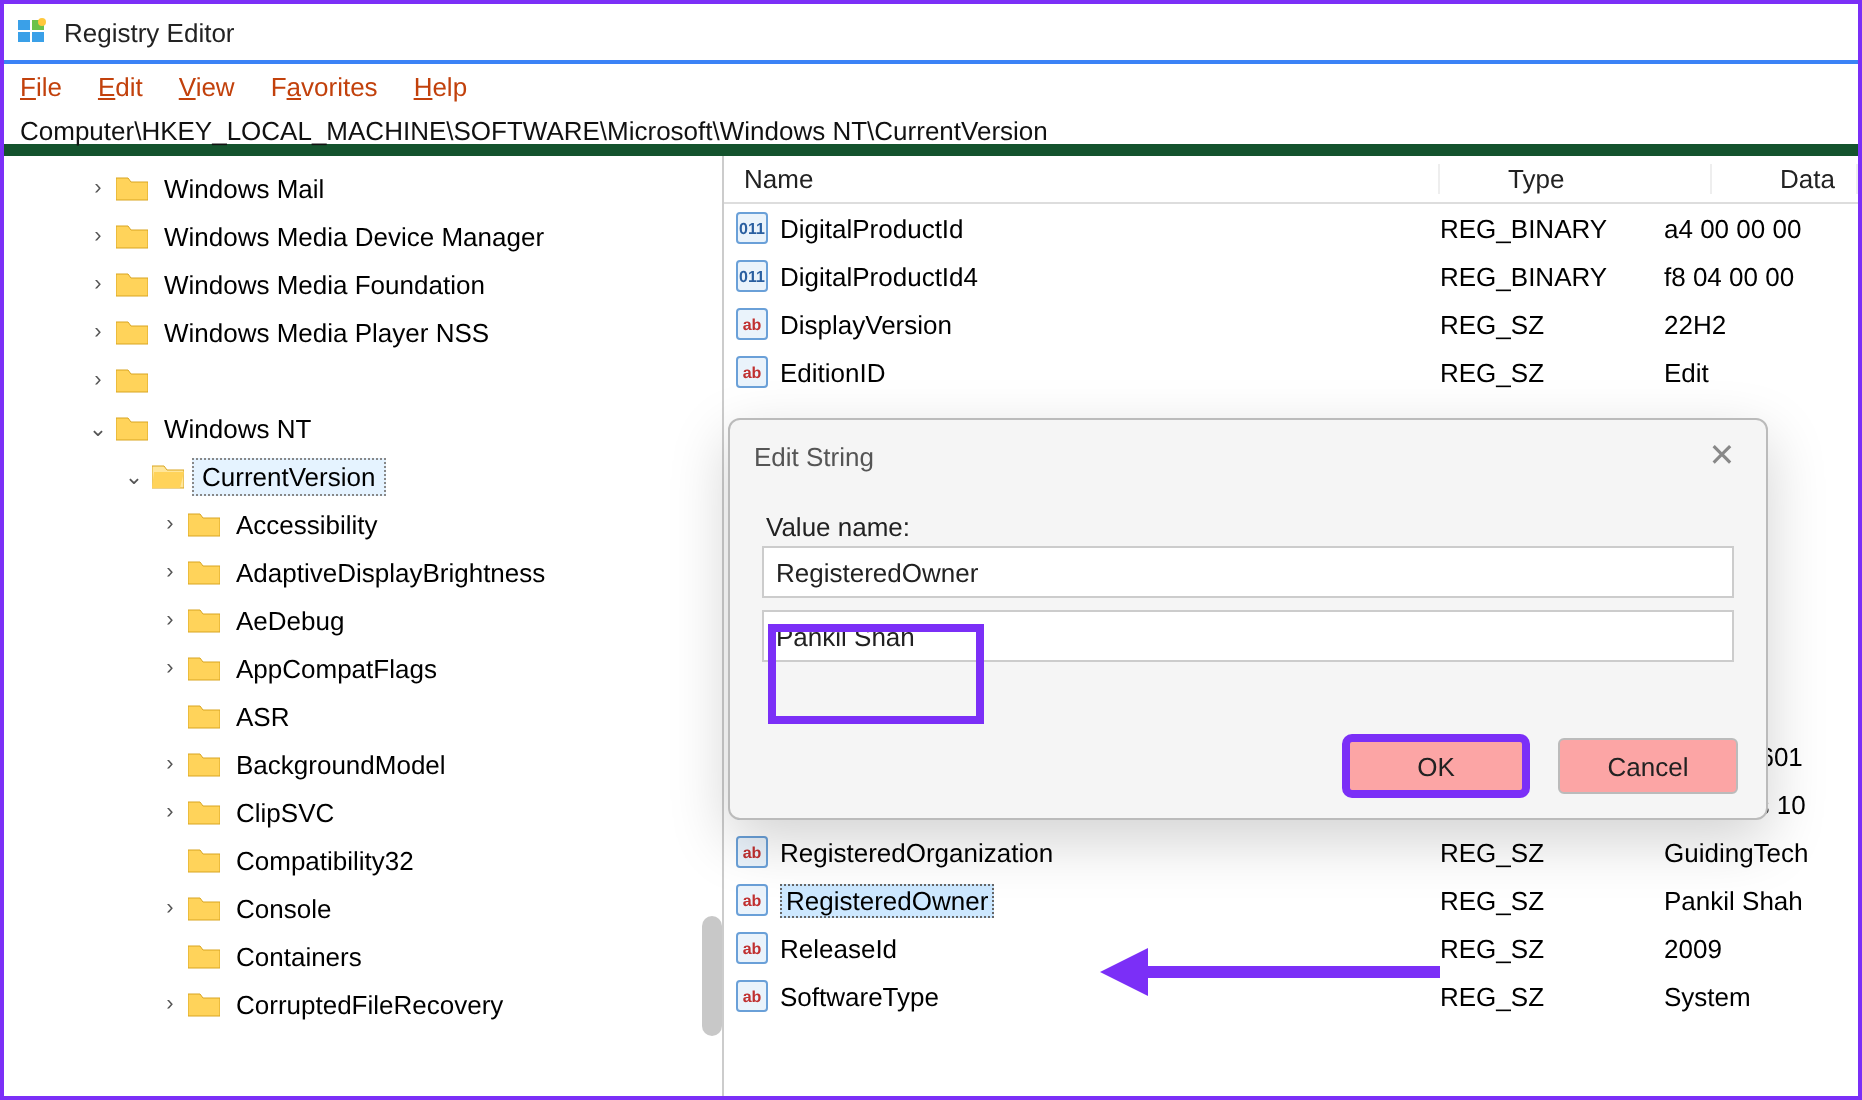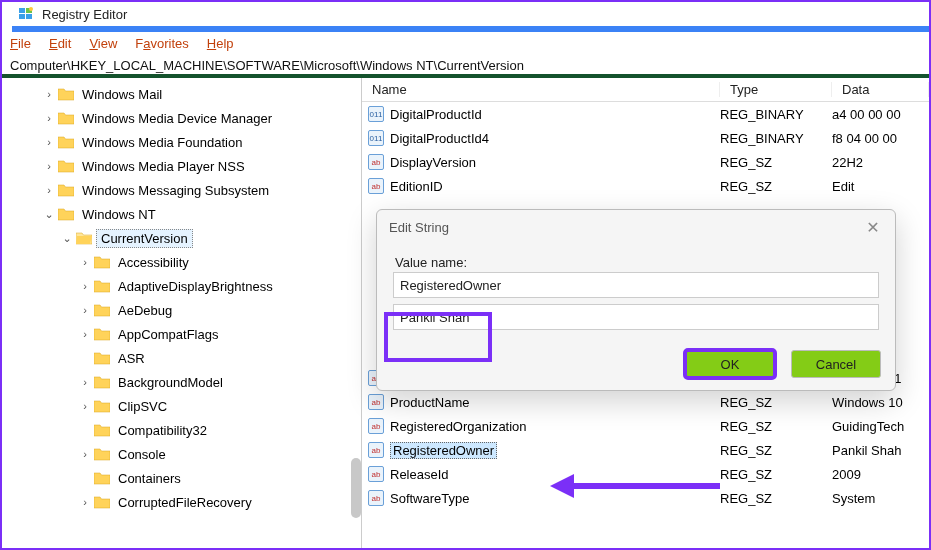--- a/index.html
+++ b/index.html
@@ -1,75 +1,75 @@
 <!DOCTYPE html>
 <html><head>
 <meta charset="utf-8">
 <style>
 * { margin: 0; padding: 0; box-sizing: border-box; font-family: "Segoe UI", Tahoma, sans-serif; font-size: 13px; }
 body { background: #fff; width: 931px; height: 550px; border: 2px solid #7b2ff7; overflow: hidden; position: relative; }
 
 
-.titlebar { height: 30px; display: flex; align-items: center; padding-left: 6px; background: #fff; border-bottom: 6px solid #3b82f6; margin-left: 10px; }
+.titlebar { height: 30px; display: flex; align-items: center; padding-left: 6px; background: #fff; border-bottom: 2px solid #3b82f6; }
 .titlebar .app-icon { width: 16px; height: 16px; margin-right: 8px; }
 .titlebar .title { color: #222; }
 
 
 .menubar { height: 22px; display: flex; align-items: center; gap: 18px; padding-left: 8px; color: #c2410c; }
 .menubar span { cursor: default; }
 .menubar span u { text-decoration: underline; }
 
 
-.addressbar { height: 24px; padding: 4px 8px; border-bottom: 4px solid #14532d; color: #111; font-size: 13px; }
+.addressbar { height: 24px; padding: 4px 8px; border-bottom: 6px solid #14532d; color: #111; font-size: 13px; }
 
 
 .content { display: flex; height: calc(550px - 30px - 22px - 24px - 4px); }
 .tree-pane { width: 360px; border-right: 1px solid #ccc; overflow: hidden; position: relative; padding-top: 4px; }
 .list-pane { flex: 1; overflow: hidden; position: relative; }
 
 
 .tree-node { display: flex; align-items: center; height: 24px; white-space: nowrap; }
 .tree-children { padding-left: 0; }
 .toggle { width: 14px; text-align: center; color: #555; font-size: 11px; user-select: none; }
 .folder-icon { width: 16px; height: 14px; margin: 0 4px 0 2px; }
 .tree-label { padding: 1px 4px; }
 .tree-label.selected { border: 1px dotted #888; background: #e5f3ff; }
 
 
-.list-header { display: flex; border-bottom: 1px solid #ddd; height: 24px; align-items: center; color: #222; }
+.list-header { display: flex; border-bottom: 1px solid #ddd; height: 24px; align-items: center; color: #222; gap: 24px; }
 .colh { padding-left: 10px; border-right: 1px solid #eee; }
 .colh.name { width: 358px; }
 .colh.type { width: 112px; }
 .colh.data { flex: 1; }
 
 
 .list-rows { overflow: hidden; }
 .row { display: flex; height: 24px; align-items: center; }
 .cell-name { width: 358px; display: flex; align-items: center; padding-left: 6px; gap: 6px; }
 .cell-type { width: 112px; }
 .cell-data { flex: 1; white-space: nowrap; overflow: hidden; }
 .row.sel .cell-name .vlabel { background: #cde8ff; border: 1px dotted #666; padding: 0 2px; }
 
 
-.ico-bin, .ico-str { width: 16px; height: 16px; display: inline-flex; align-items: center; justify-content: center; border: 1px solid #6aa0d8; background: #eaf3fb; font-size: 8px; font-weight: normal; border-radius: 2px; }
+.ico-bin, .ico-str { width: 16px; height: 16px; display: inline-flex; align-items: center; justify-content: center; border: 1px solid #6aa0d8; background: #eaf3fb; font-size: 8px; font-weight: bold; border-radius: 2px; }
 .ico-bin { color: #2a5fa0; }
 .ico-str { color: #c03030; }
 
 
 .scroll-thumb { position: absolute; right: 0; top: 380px; width: 10px; height: 60px; background: #c8c8c8; border-radius: 5px; }
 
 
-.dialog { position: absolute; left: 374px; top: 207px; width: 520px; background: #f5f5f5; border: 1px solid #bbb; border-radius: 6px; box-shadow: 0 10px 30px rgba(0,0,0,0.18); }
+.dialog { position: absolute; left: 362px; top: 207px; width: 520px; background: #f5f5f5; border: 1px solid #bbb; border-radius: 6px; box-shadow: 0 10px 30px rgba(0,0,0,0.18); }
 .dlg-title { display: flex; align-items: center; justify-content: space-between; padding: 8px 12px; color: #555; font-size: 15px; }
 .dlg-close { color: #888; font-size: 16px; width: 20px; text-align: center; }
 .dlg-body { padding: 6px 16px 12px 16px; }
 .dlg-label { color: #222; padding: 4px 2px 2px 2px; }
 .dlg-input { width: 100%; height: 26px; border: 1px solid #ccc; background: #fff; padding: 2px 6px; color: #222; }
 .dlg-buttons { display: flex; justify-content: flex-end; gap: 16px; padding: 8px 14px 12px; }
-.dlg-btn { width: 90px; height: 28px; background: #84cc16; border: 1px solid #bbb; border-radius: 3px; color: #222; display: flex; align-items: center; justify-content: center; }
+.dlg-btn { width: 90px; height: 28px; background: #fca5a5; border: 1px solid #bbb; border-radius: 3px; color: #222; display: flex; align-items: center; justify-content: center; margin-top: 18px; }
 
 
 .hl-purple { outline: 4px solid #7b2ff7; outline-offset: -2px; }
 .box-purple { position: absolute; border: 4px solid #7b2ff7; pointer-events: none; }
 
 
 .arrow { position: absolute; left: 548px; top: 472px; width: 170px; height: 24px; pointer-events: none; }
 .arrow-line { position: absolute; left: 22px; top: 9px; width: 148px; height: 6px; background: #7b2ff7; }
 .arrow-head { position: absolute; left: 0; top: 0; width: 0; height: 0; border-top: 12px solid transparent; border-bottom: 12px solid transparent; border-right: 24px solid #7b2ff7; }
 </style>
@@ -129,21 +129,20 @@
           <span class="folder-icon"><svg viewBox="0 0 16 14">
               <path d="M0 2h6l1.5 2H16v9H0z" fill="#ffd35a" stroke="#d9a520" stroke-width="0.5"></path>
             </svg></span>
           <span class="tree-label">Windows Media Player NSS</span>
         </div>
         <div class="tree-node">
           <span class="toggle">›</span>
           <span class="folder-icon"><svg viewBox="0 0 16 14">
               <path d="M0 2h6l1.5 2H16v9H0z" fill="#ffd35a" stroke="#d9a520" stroke-width="0.5"></path>
             </svg></span>
-          <span class="tree-label">Windows Messaging Subsystem</span>
         </div>
       </div>
     <div class="tree-node" style="padding-left:40px;">
       <span class="toggle">⌄</span>
       <span class="folder-icon"><svg viewBox="0 0 16 14">
             <path d="M0 2h6l1.5 2H16v9H0z" fill="#ffd35a" stroke="#d9a520" stroke-width="0.5"></path>
           </svg></span>
       <span class="tree-label">Windows NT</span>
     </div>
     <div class="tree-node" style="padding-left:58px;">

